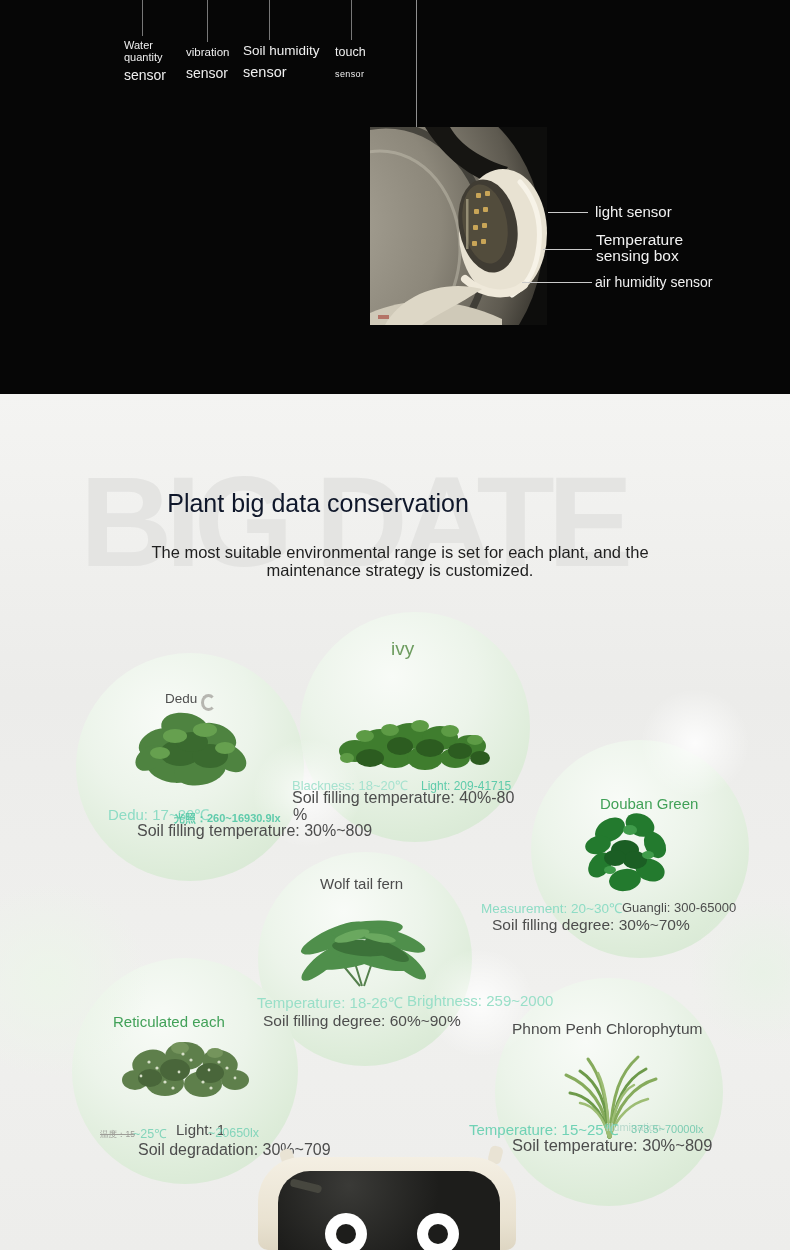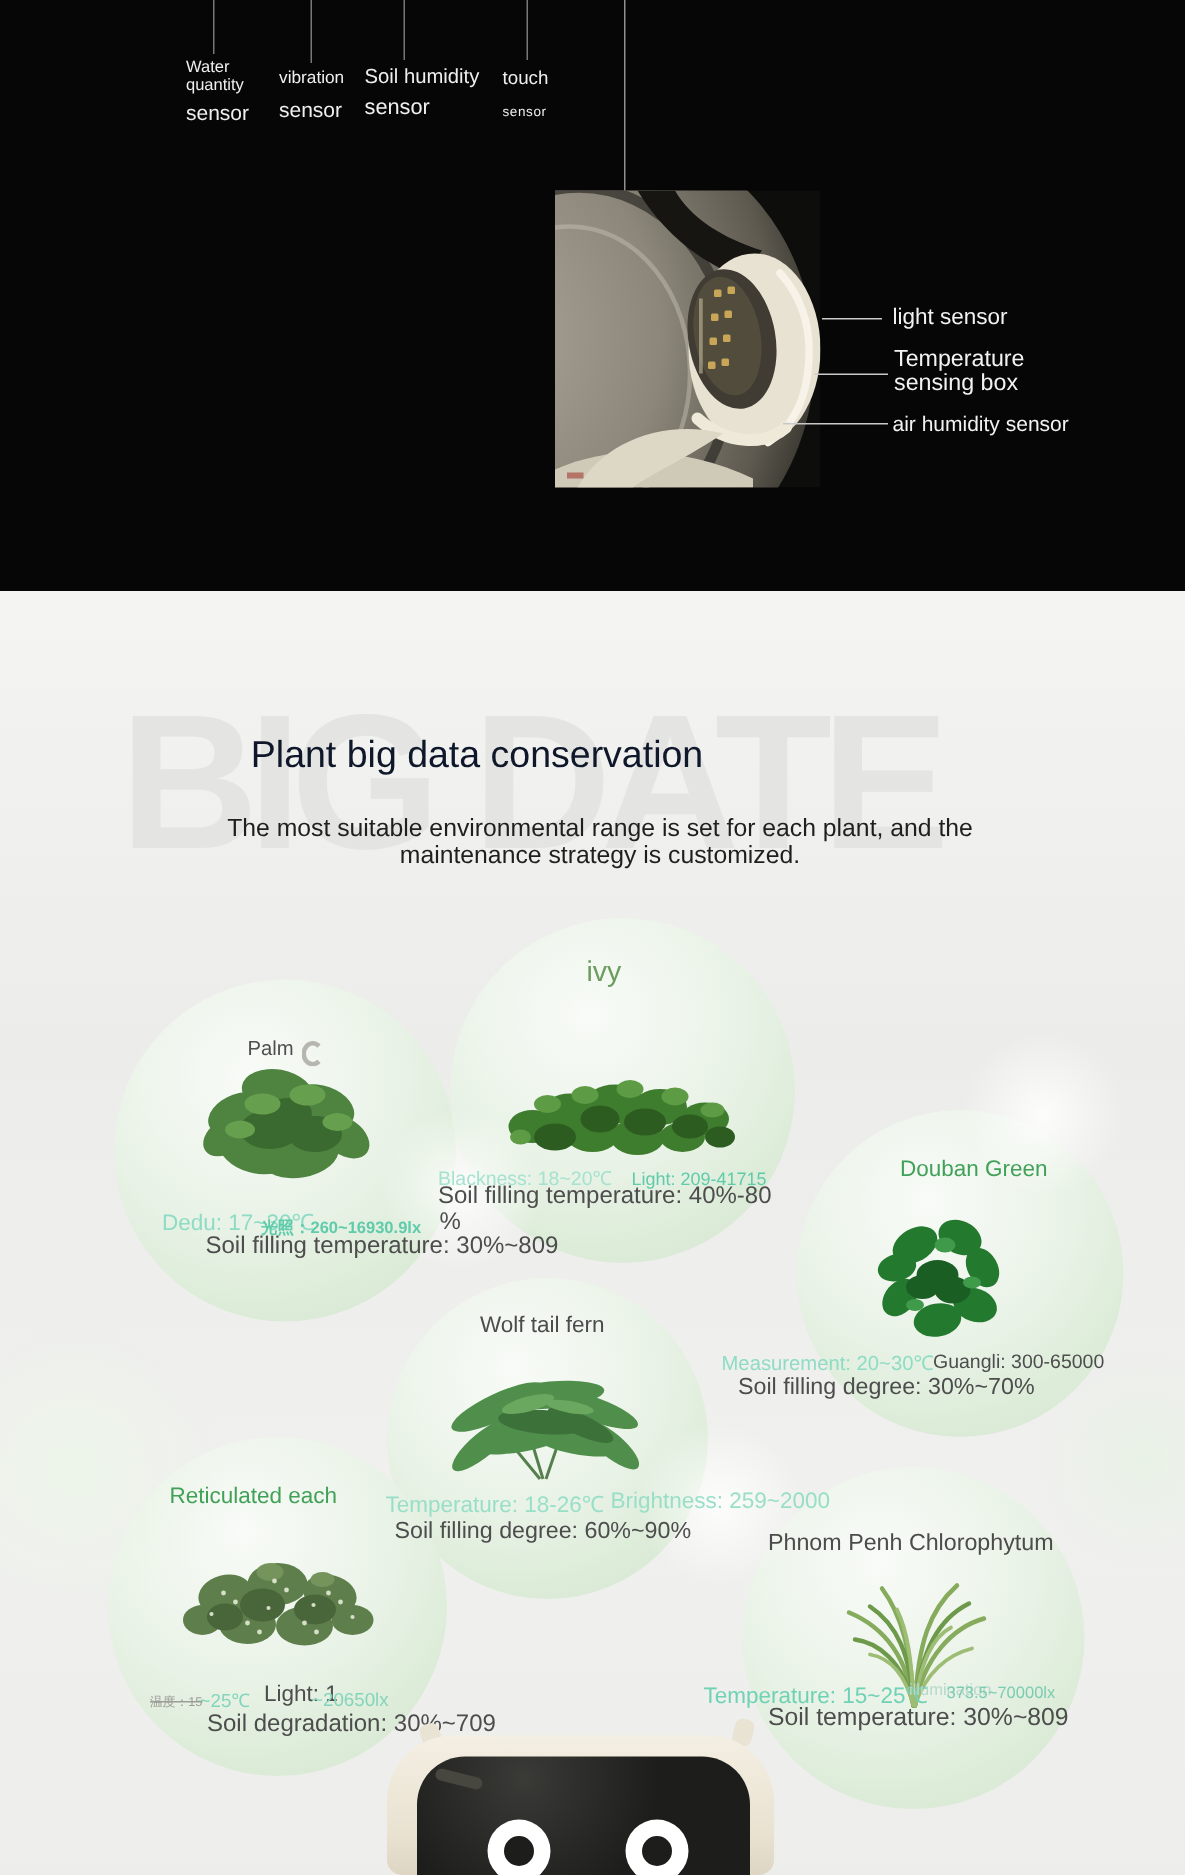--- a/index.html
+++ b/index.html
@@ -55,21 +55,21 @@
   .h-5{left:640px;top:688px;width:110px;height:110px}
 
   .plant{position:absolute;z-index:2;}
   .p-palm{left:130px;top:698px}.p-ivy{left:335px;top:696px}.p-douban{left:580px;top:800px}
   .p-fern{left:292px;top:898px}.p-retic{left:115px;top:1018px}.p-grass{left:550px;top:1045px}
 
   .txt{position:absolute;white-space:nowrap;z-index:3;}
   .dark{color:#4d4d4d;}
   .teal{color:#8edcc5;}
   .teal2{color:#5fcbab;}
-  .greenname{color:#41a158;}
+  .greenname{color:#41a158;margin-top:24px;}
 
   .t-palm-name{left:165px;top:691px;font-size:13.5px;color:#4f4f4f}
   .palm-crescent{position:absolute;left:201px;top:694px;width:9px;height:11px;border:3px solid #b6b6b0;
      border-right-color:transparent;border-radius:50%;z-index:3;}
   .t-palm-temp{left:108px;top:804px;font-size:15px}
   .t-palm-light{left:174px;top:811px;font-size:11px;font-weight:600}
   .t-palm-soil{left:137px;top:822px;font-size:16px}
 
   .t-ivy-name{left:391px;top:638px;font-size:19px;color:#6d9c5f}
   .t-ivy-temp{left:292px;top:776px;font-size:13px;color:#a6e2cf}
@@ -354,21 +354,21 @@
       <path d="M59,92 C57,58 48,38 30,26"></path>
     </g>
     <g stroke="#9dbd74" stroke-width="2.5" fill="none" stroke-linecap="round">
       <path d="M59,92 C58,62 55,42 48,28"></path>
         <path d="M60,92 C63,64 72,46 84,40"></path>
       <path d="M59,92 C53,70 42,60 30,58"></path>
         <path d="M60,92 C67,70 82,58 98,54"></path>
     </g>
   </svg>
 
-  <span class="txt t-palm-name">Palm</span>
+  <span class="txt t-palm-name">Dedu</span>
   <span class="palm-crescent"></span>
   <span class="txt teal t-palm-temp">Dedu: 17~30℃</span>
   <span class="txt teal2 t-palm-light">光照：260~16930.9lx</span>
   <span class="txt dark t-palm-soil">Soil filling temperature: 30%~809</span>
 
   <span class="txt t-ivy-name">ivy</span>
   <span class="txt t-ivy-temp">Blackness: 18~20℃</span>
   <span class="txt teal2 t-ivy-light">Light: 209-41715</span>
   <span class="txt dark t-ivy-soil">Soil filling temperature: 40%-80</span>
   <span class="txt dark t-ivy-soil2">%</span>

